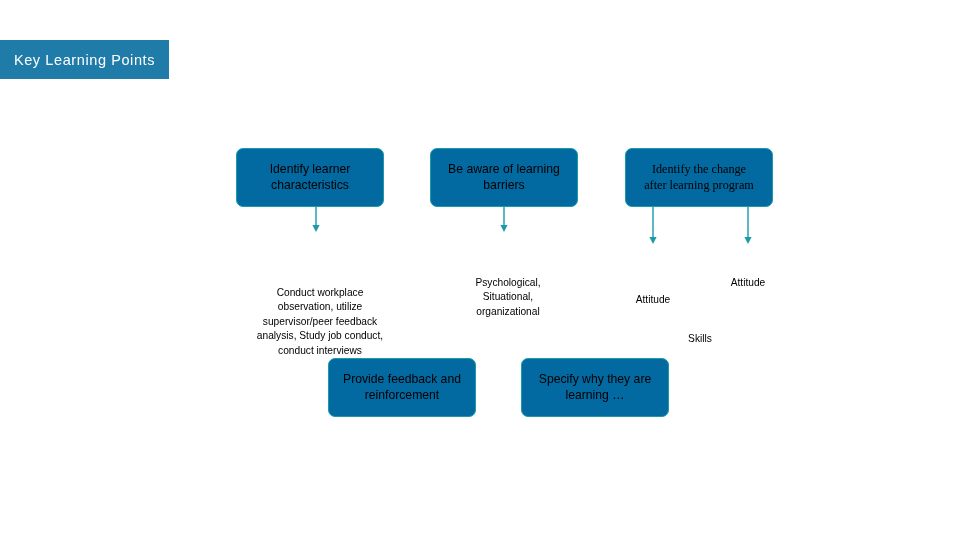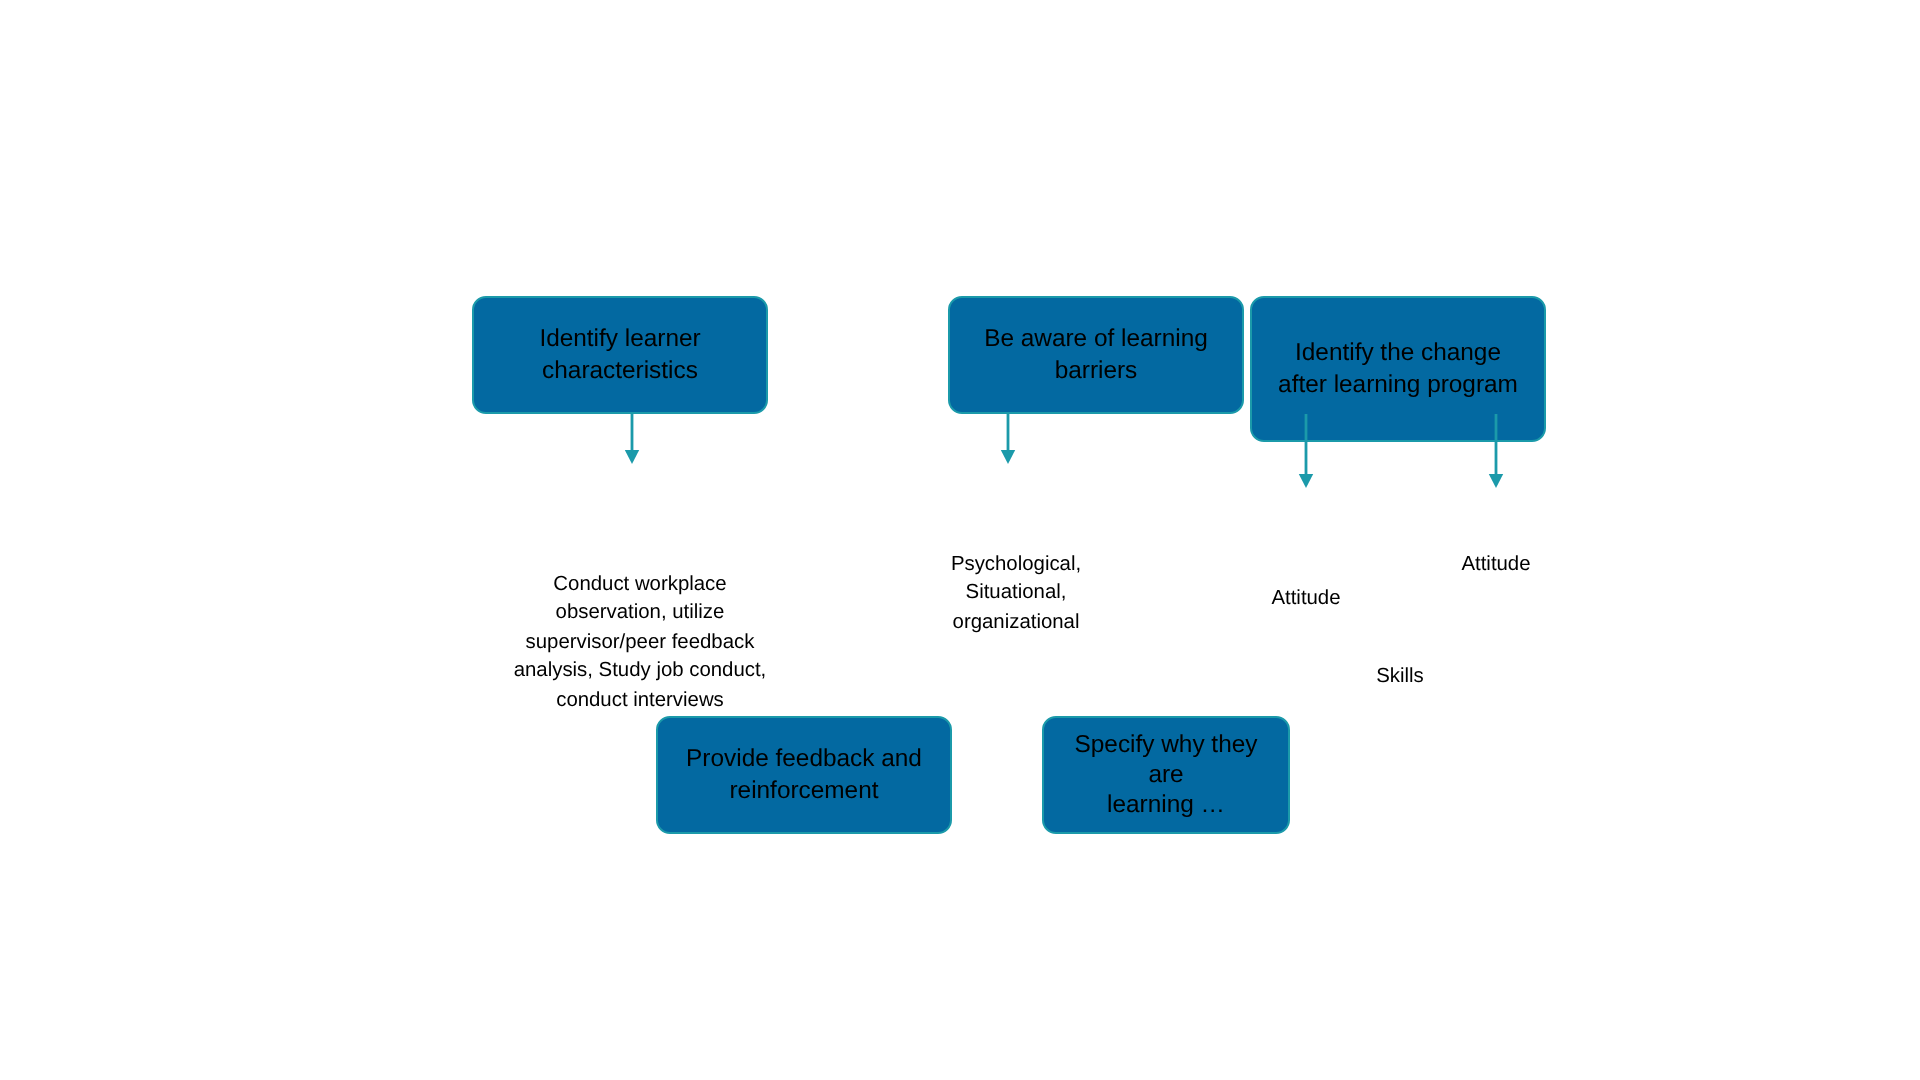--- a/index.html
+++ b/index.html
@@ -79,32 +79,35 @@
   .arrow svg {
     display: block;
     overflow: visible;
   }
 </style>
 </head>
 <body>
 
 <div class="slide">
 
+  <div class="title-banner">
+    <span class="title-text">Key Learning Points</span>
+  </div>
 
   <div class="node" style="left:236px; top:148px; width:148px; height:59px;">
     <span class="node-label">Identify learner
 characteristics</span>
   </div>
 
-  <div class="node" style="left:430px; top:148px; width:148px; height:59px;margin-left:44px;">
+  <div class="node" style="left:430px; top:148px; width:148px; height:59px;">
     <span class="node-label">Be aware of learning
 barriers</span>
   </div>
 
-  <div class="node" style="left:625px; top:148px; width:148px; height:73px;">
+  <div class="node" style="left:625px; top:148px; width:148px; height:59px;font-family:Liberation Serif, serif;">
     <span class="node-label">Identify the change
 after learning program</span>
   </div>
 
   <div class="arrow" style="left:310px; top:207px; width:12px; height:26px;">
     <svg width="12" height="26" viewBox="0 0 12 26" aria-hidden="true">
       <line x1="6" y1="0" x2="6" y2="19" stroke="#1B9AAA" stroke-width="1.4"></line>
       <polygon points="6,25 2.4,18 9.6,18" fill="#1B9AAA"></polygon>
     </svg>
   </div>
@@ -154,18 +157,18 @@
 
   <div class="plain" style="left:655px; top:288px; width:90px;">
     <span class="plain-label">Skills</span>
   </div>
 
   <div class="node" style="left:328px; top:358px; width:148px; height:59px;">
     <span class="node-label">Provide feedback and
 reinforcement</span>
   </div>
 
-  <div class="node" style="left:521px; top:358px; width:124px; height:59px;">
+  <div class="node" style="left:521px; top:358px; width:148px; height:59px;">
     <span class="node-label">Specify why they are
 learning …</span>
   </div>
 
 </div>
 
 </body></html>

